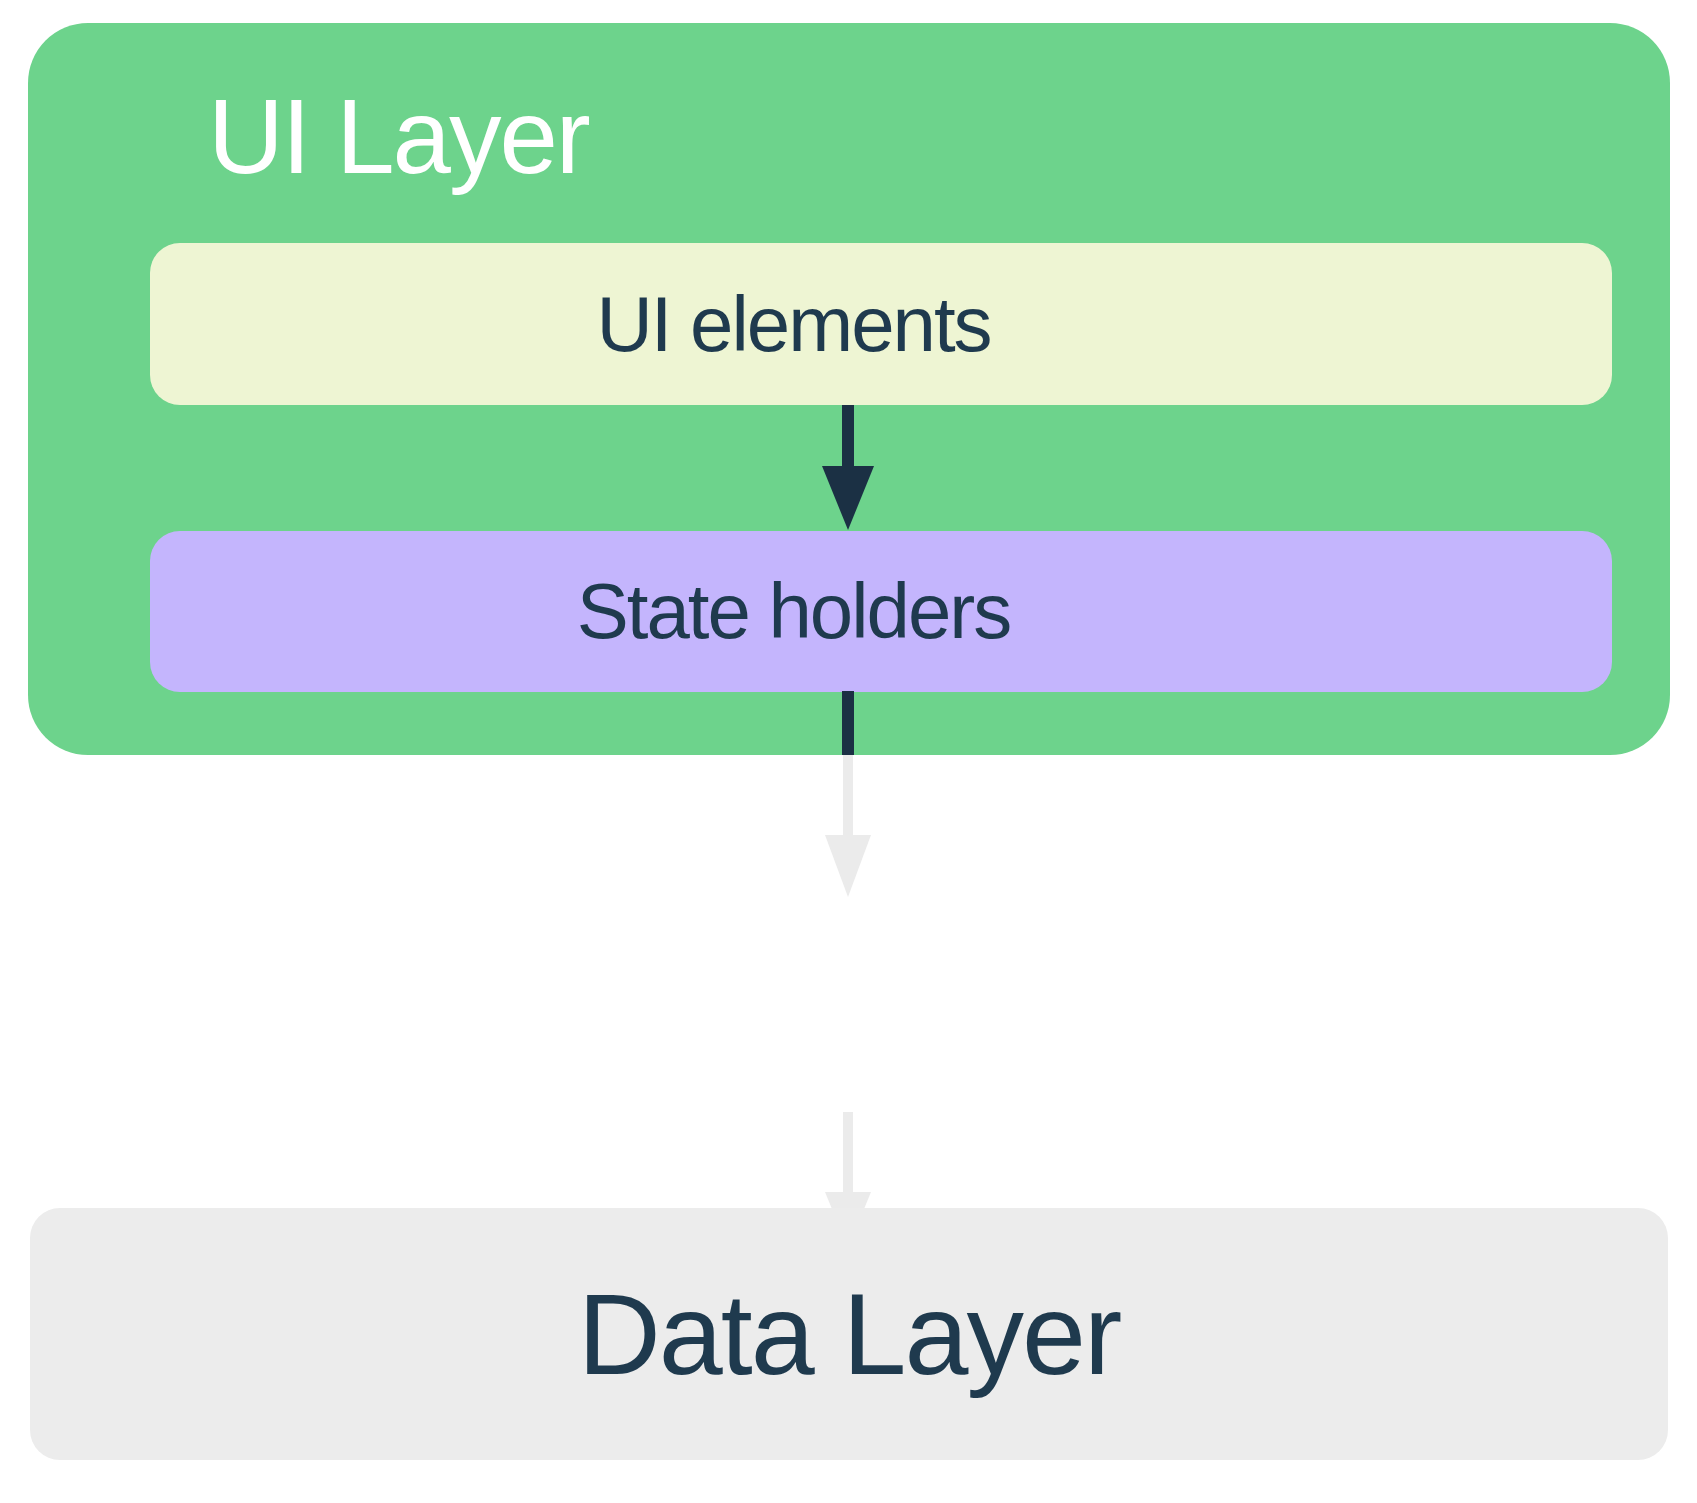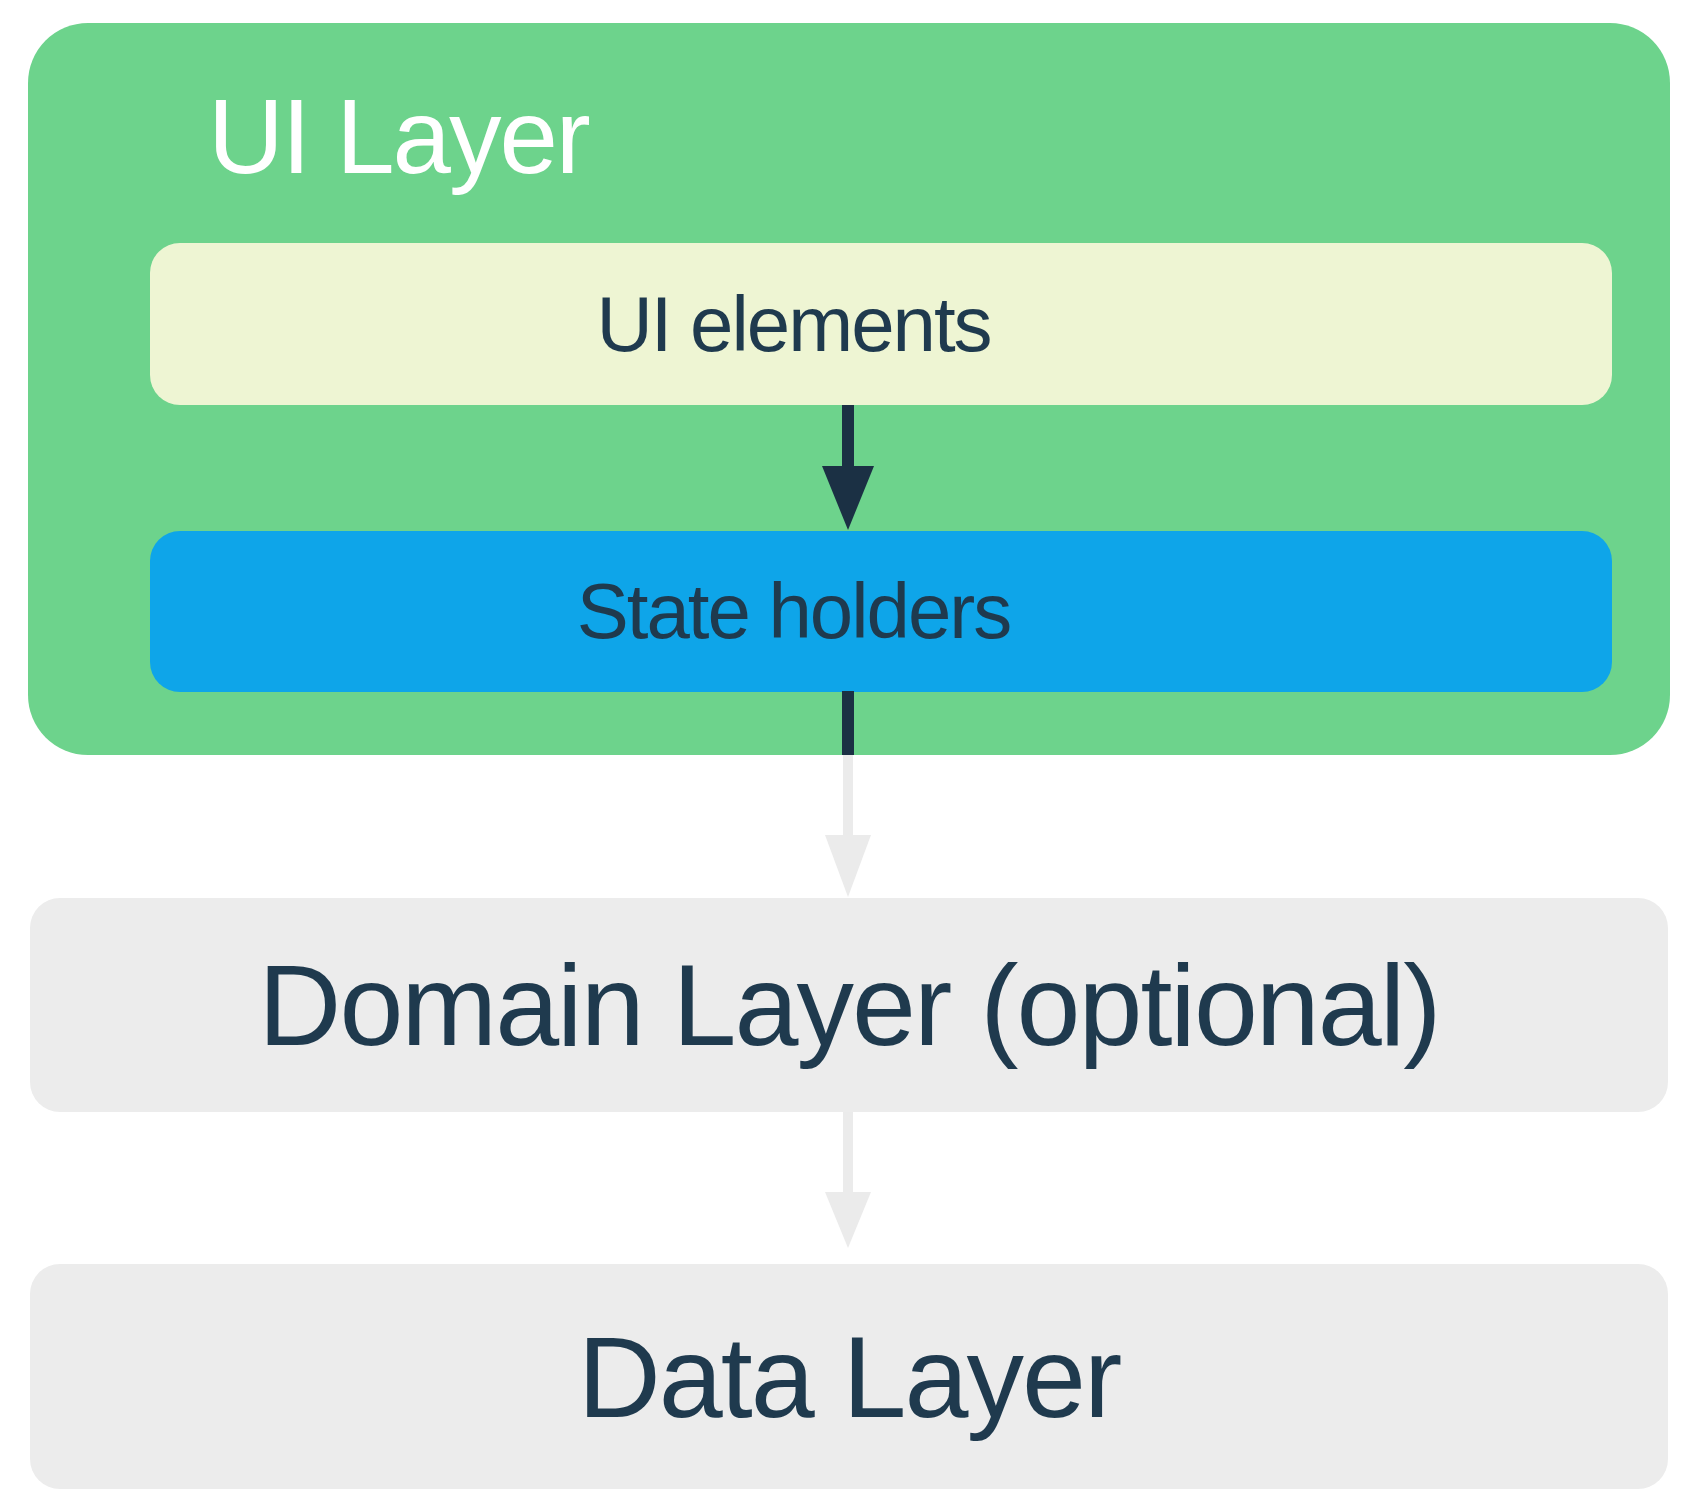--- a/index.html
+++ b/index.html
@@ -40,42 +40,42 @@
   .pill {
     position: absolute;
     left: 150px;
     width: 1462px; height: 162px;
     border-radius: 30px;
     display: flex;
     align-items: center;
     justify-content: center;
   }
   .pill-ui-elements { top: 243px; background: #eef5d3; }
-  .pill-state-holders { top: 531px; background: #0ea5e9; height: 161px; }
+  .pill-state-holders { top: 531px; background: #c4b5fd; height: 161px; }
   .pill-text {
     font-size: 78px;
     letter-spacing: -2px;
     color: #1f3a4e;
     white-space: nowrap;
     
     padding-right: 175px;
   }
   
   .gray-box {
     position: absolute;
     left: 30px;
     width: 1638px;
     background: #ececec;
     border-radius: 30px;
     display: flex;
     align-items: center;
     justify-content: center;
   }
   .domain-box { top: 898px; height: 214px; }
-  .data-box { top: 1264px; height: 225px; }
+  .data-box { top: 1208px; height: 252px; }
   .gray-box-text {
     font-size: 115px;
     letter-spacing: -2px;
     color: #1f3a4e;
     white-space: nowrap;
   }
   
   .shaft {
     position: absolute;
     width: 12px;
@@ -133,23 +133,20 @@
   <div class="pill pill-state-holders">
     <span class="pill-text">State holders</span>
   </div>
 
   <div>
     <div class="shaft shaft-dark a2-shaft-dark"></div>
     <div class="shaft shaft-light a2-shaft-light"></div>
     <div class="head a2-head"></div>
   </div>
 
-  <div class="gray-box domain-box">
-    <span class="gray-box-text">Domain Layer (optional)</span>
-  </div>
 
   <div>
     <div class="shaft shaft-light a3-shaft"></div>
     <div class="head a3-head"></div>
   </div>
 
   <div class="gray-box data-box">
     <span class="gray-box-text">Data Layer</span>
   </div>
 

